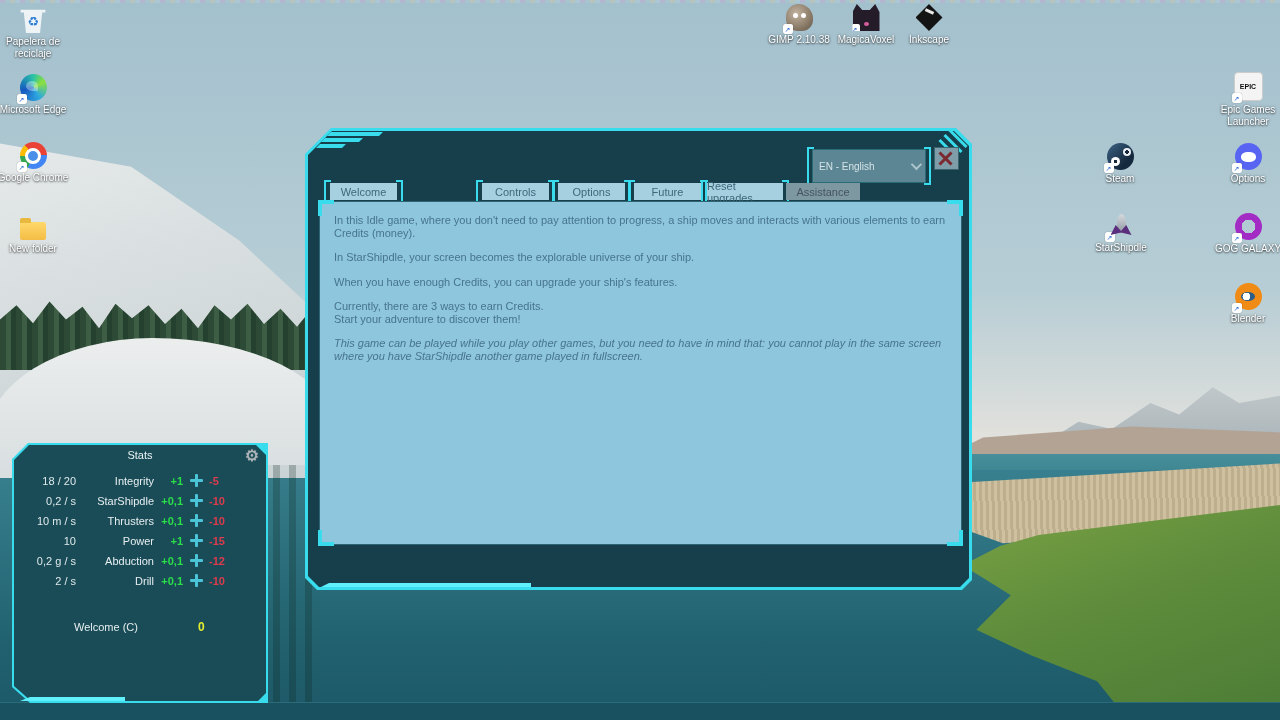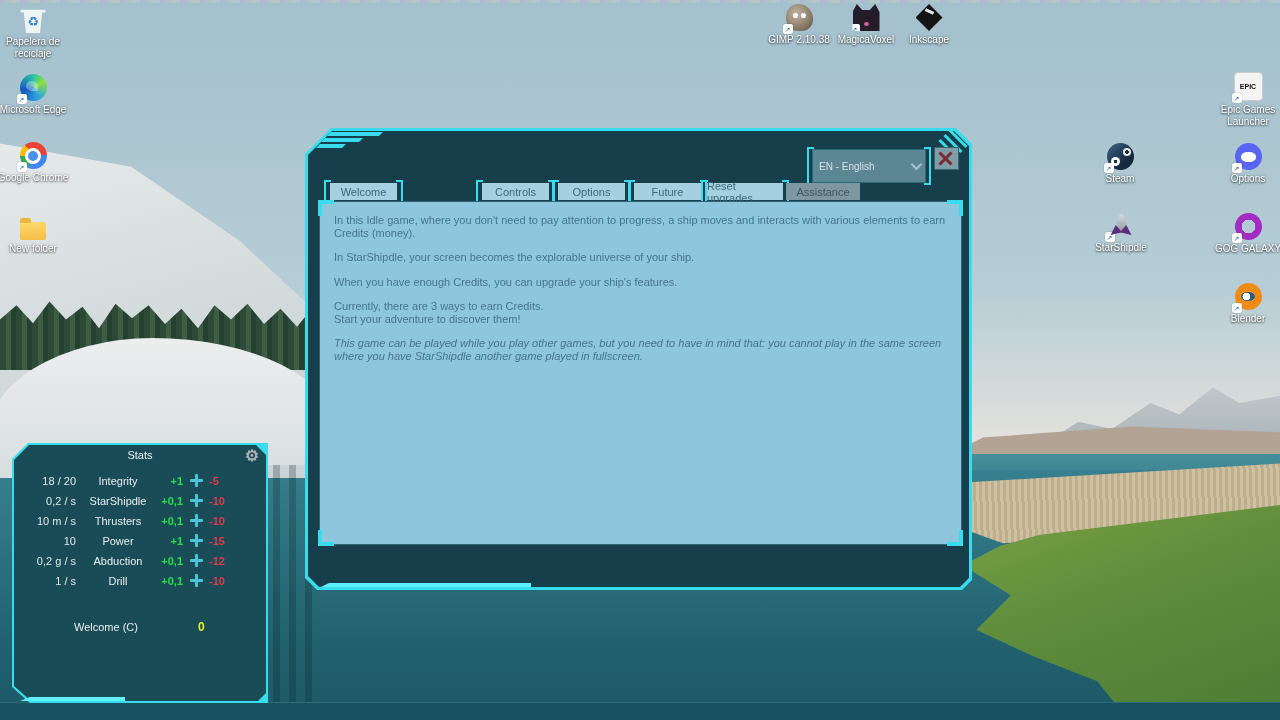--- a/index.html
+++ b/index.html
@@ -142,21 +142,21 @@
   .sp-tri-br{position:absolute;right:2px;bottom:2px;width:0;height:0;
     border-left:8px solid transparent;border-bottom:8px solid var(--cy);}
   .sp-bl-accent{position:absolute;left:8px;bottom:2px;width:105px;height:4px;background:var(--cyb);
     clip-path:polygon(10px 0,100% 0,100% 100%,0 100%);}
   .sp-title{position:absolute;left:0;right:0;top:6px;text-align:center;font-size:11px;color:#eaf3f5;}
   .gear{position:absolute;right:9px;top:3px;font-size:16px;color:#b0b6ba;cursor:pointer;
     text-shadow:0 0 1px #b0b6ba;}
   .rows{position:absolute;left:12px;right:8px;top:31px;display:grid;
     grid-template-columns:58px 72px 32px 20px 28px;row-gap:7px;align-items:center;font-size:11px;}
   .rv{text-align:right;color:#dfe9ec;padding-right:6px;}
-  .rl{text-align:center;color:#e6eef0;}
+  .rl{text-align:right;color:#e6eef0;}
   .rg{text-align:right;color:#2ade47;font-weight:bold;padding-right:3px;}
   .rc{text-align:left;color:#dd3b4d;font-weight:bold;padding-left:3px;}
   .plus{position:relative;width:13px;height:13px;margin:0 auto;cursor:pointer;}
   .plus::before{content:"";position:absolute;left:5px;top:0;width:3px;height:13px;background:#4cc4d8;border-radius:1px;}
   .plus::after{content:"";position:absolute;left:0;top:5px;width:13px;height:3px;background:#4cc4d8;border-radius:1px;}
   .credits-label{position:absolute;left:62px;top:178px;font-size:11px;color:#e6eef0;}
   .credits-value{position:absolute;left:186px;top:177px;font-size:12px;font-weight:bold;color:#e3ed2e;}
 </style>
 </head>
 <body>
@@ -344,21 +344,21 @@
     <span class="rg">+1</span>
     <span class="plus"></span>
     <span class="rc">-15</span>
 
     <span class="rv">0,2 g / s</span>
     <span class="rl">Abduction</span>
     <span class="rg">+0,1</span>
     <span class="plus"></span>
     <span class="rc">-12</span>
 
-    <span class="rv">1 / s</span>
+    <span class="rv">2 / s</span>
     <span class="rl">Drill</span>
     <span class="rg">+0,1</span>
     <span class="plus"></span>
     <span class="rc">-10</span>
   </div>
 
   <div class="credits-label">Welcome (C)</div>
   <div class="credits-value">0</div>
 </div>
 

